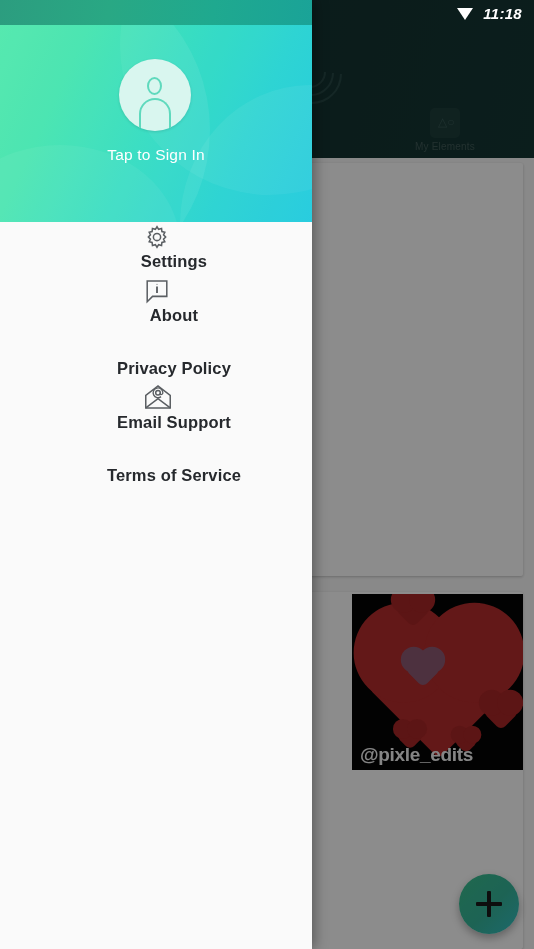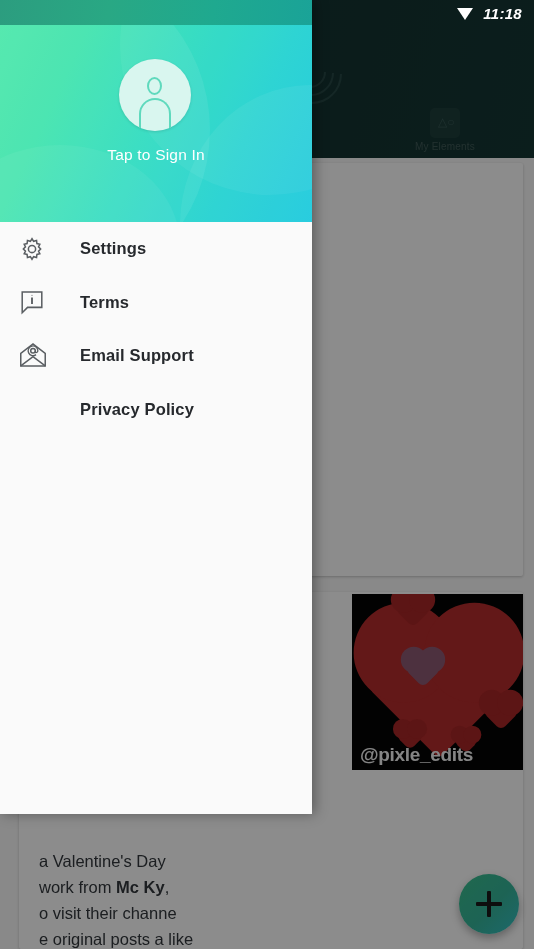--- a/index.html
+++ b/index.html
@@ -137,21 +137,21 @@
   .fab .plus::before{left:11px;top:0;width:4px;height:26px;}
   .fab .plus::after{left:0;top:11px;width:26px;height:4px;}
 
   
   .scrim{position:absolute;inset:0;background:rgba(0,0,0,.45);}
   .scrim-top{position:absolute;left:0;top:0;width:534px;height:158px;
     background:rgba(0,0,0,.30);}
 
   
   .drawer{
-    position:absolute;left:0;top:0;width:312px;height:814px;
+    position:absolute;left:0;top:0;width:312px;height:949px;
     background:#fafafa;box-shadow:3px 0 12px rgba(0,0,0,.35);
     overflow:hidden;
   }
   .dr-statusbar{
     position:absolute;left:0;top:0;width:312px;height:25px;
     background:linear-gradient(100deg,#2c9d7f 0%,#29a884 35%,#1fa98f 68%,#1aa398 100%);
   }
   .dr-head{
     position:absolute;left:0;top:25px;width:312px;height:197px;
     background:linear-gradient(115deg,#4ae8a9 0%,#3fe3ad 22%,#2edcbf 48%,#23d2d1 74%,#1cc9dd 100%);
@@ -180,20 +180,21 @@
   }
   .signin{
     position:absolute;left:0;top:121px;width:312px;text-align:center;
     color:#ffffff;font-size:15.5px;letter-spacing:.2px;
   }
 
   .menu{position:absolute;left:0;top:222px;width:312px;}
   .mi{
     display:flex;align-items:center;height:53.5px;padding-left:18px;
     box-sizing:border-box;
+    flex-direction:column;
   }
   .mi-ic{width:44px;height:30px;display:flex;align-items:center;color:#5a5e62;}
   .mi-lb{
     margin-left:18px;font-size:16.5px;color:#26292d;font-weight:bold;
     letter-spacing:.15px;
   }
   .mi-noic .mi-ic{width:44px;}
 </style>
 </head>
 <body>
@@ -304,38 +305,42 @@
       </div>
 
       <div class="mi">
         <span class="mi-ic">
           <svg width="28" height="28" viewBox="0 0 24 24" fill="none" stroke="#5a5e62" stroke-width="1.3">
             <path d="M3.6 3.4 H20.4 V16.6 H8.2 L3.6 21.2 Z"></path>
             <path d="M12 8.2 v5.6" stroke-width="1.6"></path>
             <circle cx="12" cy="6.3" r="0.45" fill="#5a5e62" stroke="none"></circle>
           </svg>
         </span>
-        <span class="mi-lb">Terms</span>
-      </div>
-
+        <span class="mi-lb">About</span>
+      </div>
+
+
+      <div class="mi mi-noic">
+        <span class="mi-ic"></span>
+        <span class="mi-lb">Privacy Policy</span>
+      </div>
 
       <div class="mi">
         <span class="mi-ic">
           <svg width="30" height="30" viewBox="0 0 26 26" fill="none" stroke="#5a5e62" stroke-width="1.3">
             <path d="M2.4 10.8 V21.6 H23.6 V10.8 L13 2.6 Z"></path>
             <path d="M2.4 21.6 L13 13.6 L23.6 21.6"></path>
             <circle cx="13" cy="8.4" r="2.0"></circle>
             <path d="M15 8.4 v1.5 a1.6 1.6 0 0 0 2.2 -1.4 a4.2 4.2 0 1 0 -1.6 3.3" stroke-width="1.15"></path>
           </svg>
         </span>
         <span class="mi-lb">Email Support</span>
       </div>
 
       <div class="mi mi-noic">
         <span class="mi-ic"></span>
-        <span class="mi-lb">Privacy Policy</span>
-      </div>
-
+        <span class="mi-lb">Terms of Service</span>
+      </div>
 
     </div>
   </div>
 
 </div>
 
 </body></html>

